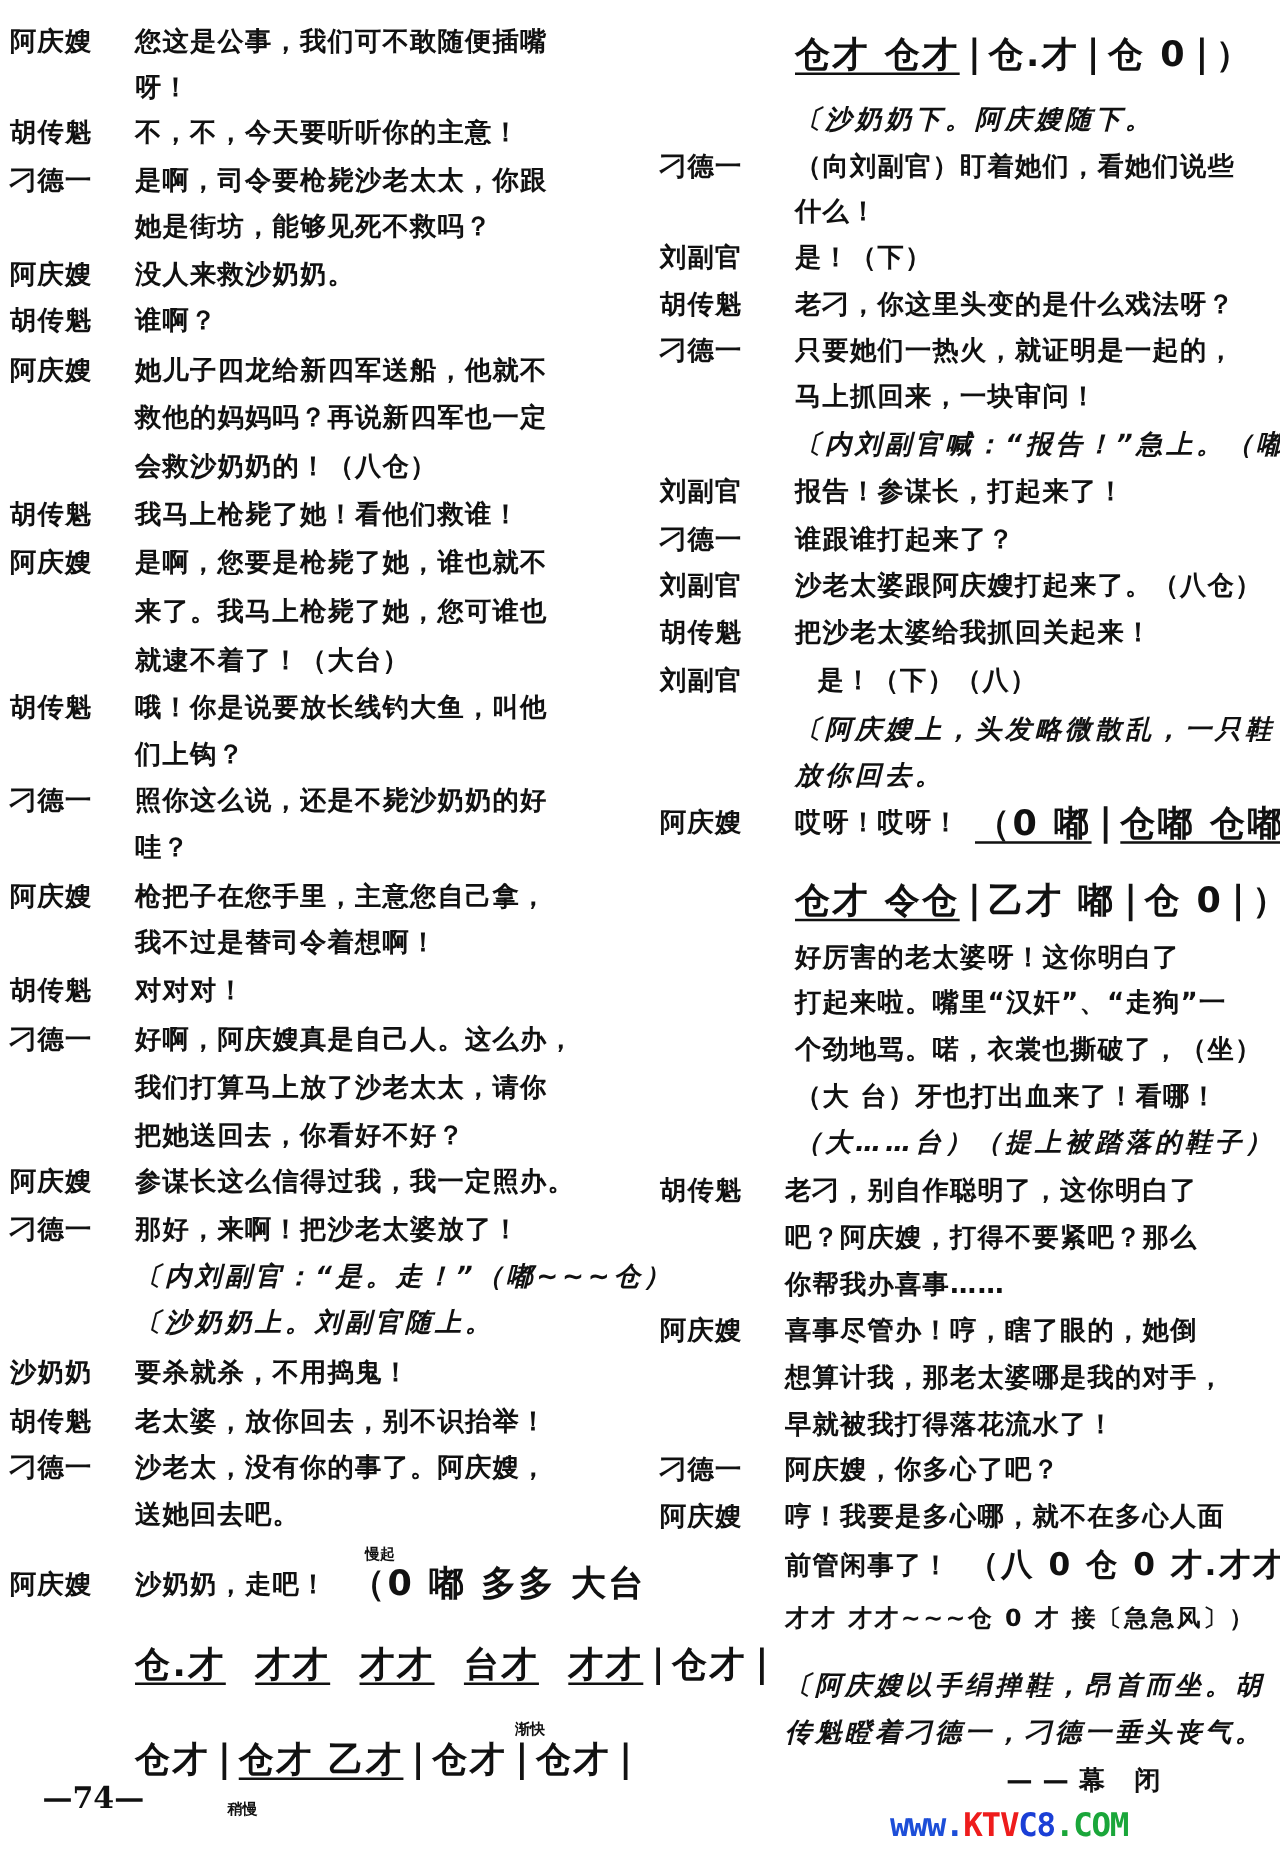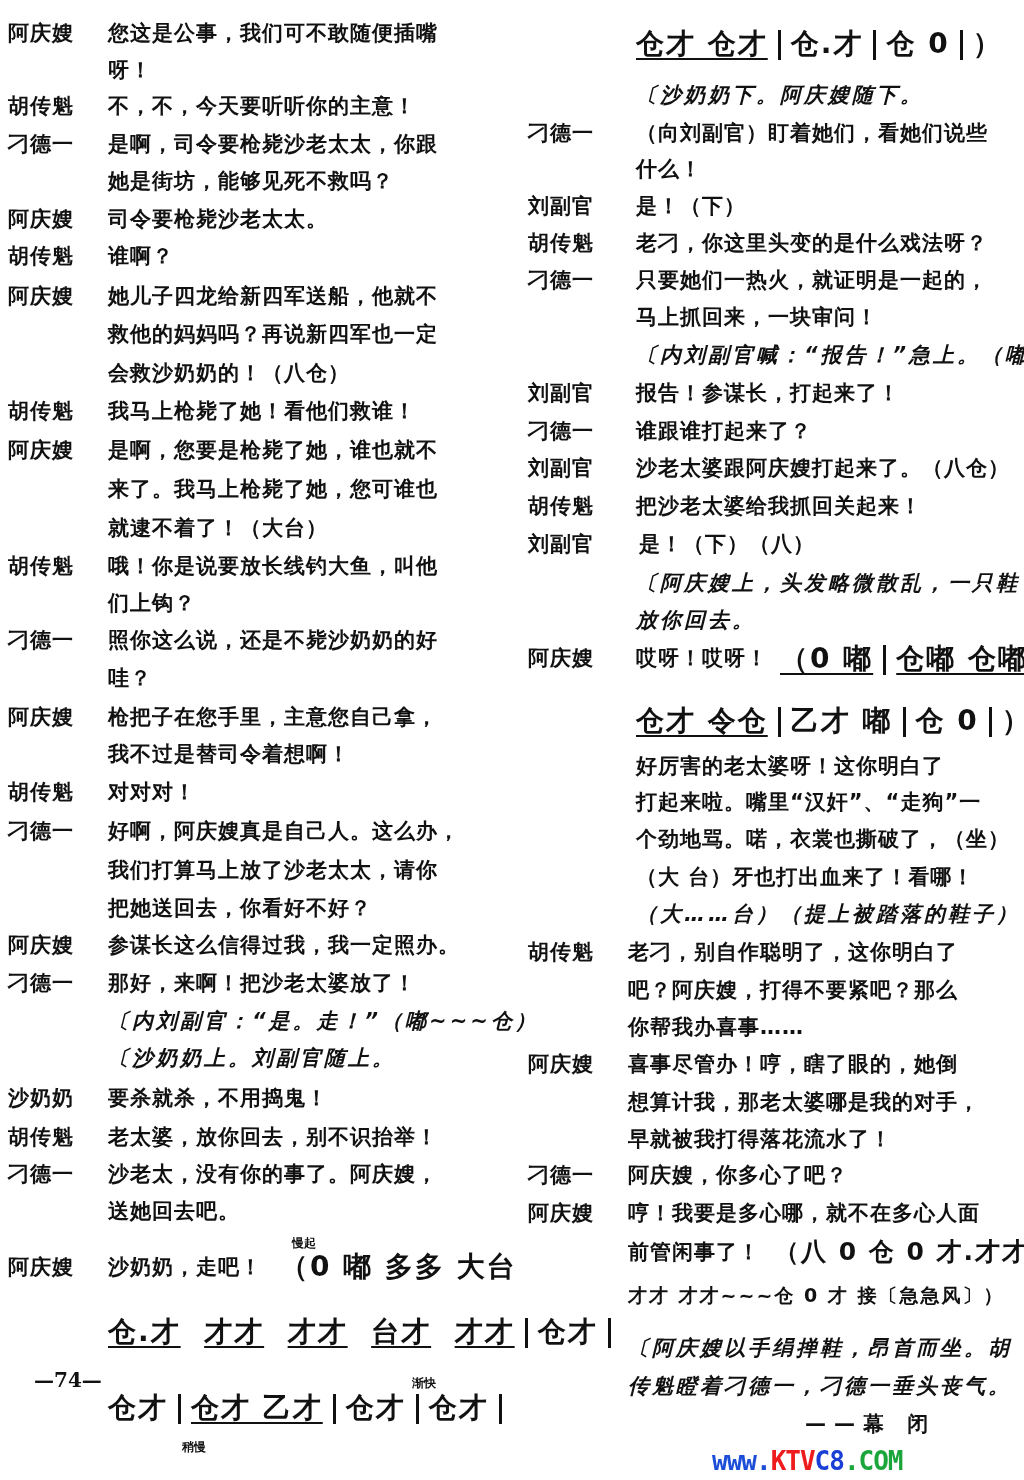--- a/index.html
+++ b/index.html
@@ -15,21 +15,21 @@
     position:absolute; left:0; white-space:nowrap;
     font-size:21px; line-height:26px; font-weight:bold; letter-spacing:1px;
   }
   .spk { position:absolute; left:0; width:90px; font-weight:bold; }
   .txt { position:absolute; left:100px; }
   .stage { font-style:italic; font-weight:bold; letter-spacing:3px; }
   .perc { font-size:28px; letter-spacing:2px; }
   .u { text-decoration: underline; text-underline-offset:5px; text-decoration-thickness:2px; }
   .bar { display:inline-block; width:3px; height:30px; background:#111; vertical-align:middle; margin:0 10px; }
   .note { position:absolute; font-size:12px; font-weight:bold; line-height:14px; }
-  .pageno { position:absolute; left:34px; top:1368px; font-size:20px; font-weight:bold; font-family:"DejaVu Serif", serif; }
+  .pageno { position:absolute; left:34px; top:1423px; font-size:24px; font-weight:bold; font-family:"DejaVu Serif", serif; }
   .curtain { position:absolute; left:805px; top:1410px; font-size:21px; font-weight:bold; letter-spacing:8px; }
   .wm { position:absolute; left:712px; top:1446px; font-size:26px; font-weight:bold; font-family:"DejaVu Sans Mono", monospace; letter-spacing:-1px; }
   .wm .a { color:#1d4ed8; }
   .wm .b { color:#ee1c1c; }
   .wm .c { color:#1a3fd6; }
   .wm .d { color:#1aa63a; }
 </style>
 </head>
 <body>
 
@@ -47,21 +47,21 @@
     </div>
   <div class="line" style="top:131px">
       <span class="spk">刁德一</span>
       <span class="txt">是啊，司令要枪毙沙老太太，你跟</span>
     </div>
   <div class="line" style="top:168px">
       <span class="txt">她是街坊，能够见死不救吗？</span>
     </div>
   <div class="line" style="top:206px">
       <span class="spk">阿庆嫂</span>
-      <span class="txt">司令要枪毙沙老太太。</span>
+      <span class="txt">没人来救沙奶奶。</span>
     </div>
   <div class="line" style="top:243px">
       <span class="spk">胡传魁</span>
       <span class="txt">谁啊？</span>
     </div>
   <div class="line" style="top:283px">
       <span class="spk">阿庆嫂</span>
       <span class="txt">她儿子四龙给新四军送船，他就不</span>
     </div>
   <div class="line" style="top:321px">
@@ -216,21 +216,21 @@
   <div class="line" style="top:455px">
       <span class="spk">刘副官</span>
       <span class="txt" style="left:108px">沙老太婆跟阿庆嫂打起来了。（八仓）</span>
     </div>
   <div class="line" style="top:493px">
       <span class="spk">胡传魁</span>
       <span class="txt" style="left:108px">把沙老太婆给我抓回关起来！</span>
     </div>
   <div class="line" style="top:531px">
       <span class="spk">刘副官</span>
-      <span class="txt" style="left:111px">是！（下）（八）</span>
+      <span class="txt" style="left:126px">是！（下）（八）</span>
     </div>
   <div class="line stage" style="top:570px">
       <span class="txt" style="left:108px">〔阿庆嫂上，头发略微散乱，一只鞋</span>
     </div>
   <div class="line stage" style="top:607px">
       <span class="txt" style="left:108px">放你回去。</span>
     </div>
   <div class="line" style="top:645px">
       <span class="spk">阿庆嫂</span>
       <span class="txt" style="left:108px">哎呀！哎呀！</span>

